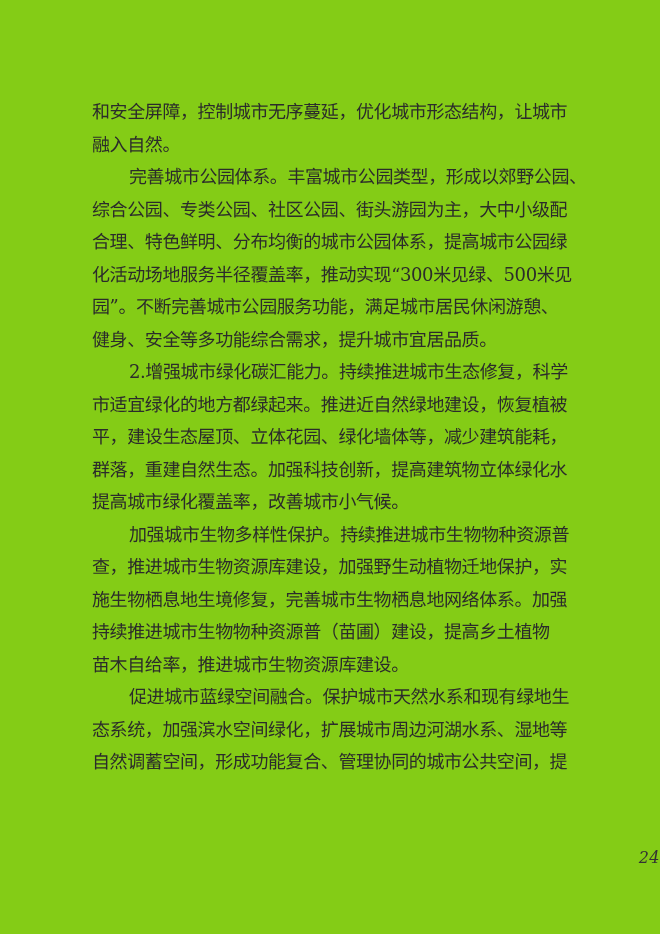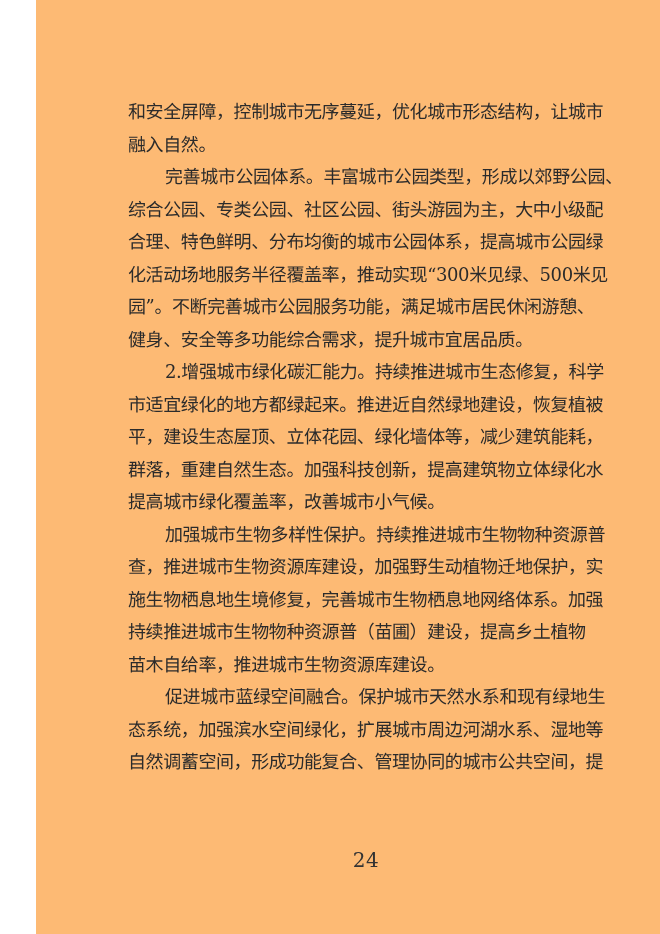--- a/index.html
+++ b/index.html
@@ -10,22 +10,21 @@
     width: 660px;
     height: 934px;
     background: #ffffff;
     position: relative;
     overflow: hidden;
     font-family: "DejaVu Serif", "Liberation Serif", serif;
   }
   .page {
     position: absolute;
     inset: 0;
-    background: #fdba74;
-    margin-left: 36px;
+    background: #84cc16;
   }
   .text-block {
     position: absolute;
     left: 92px;
     top: 96px;
     width: 478px;
     color: #2b2b2b;
     font-size: 18px;
     line-height: 32.5px;
     letter-spacing: -0.4px;
@@ -36,24 +35,25 @@
     height: 32.5px;
   }
   .line.indent {
     text-indent: 37px;
   }
   .page-number {
     position: absolute;
     top: 848px;
     left: 0;
     width: 660px;
-    text-align: center;
+    text-align: right;
     color: #333333;
-    font-size: 20px;
+    font-size: 16px;
     letter-spacing: 0.5px;
+    font-style: italic;
   }
 </style>
 </head>
 <body>
 
 <div class="page">
   <div class="text-block" id="text-block">
       <div class="line">和安全屏障，控制城市无序蔓延，优化城市形态结构，让城市</div>
       <div class="line">融入自然。</div>
       <div class="line indent">完善城市公园体系。丰富城市公园类型，形成以郊野公园、</div>

